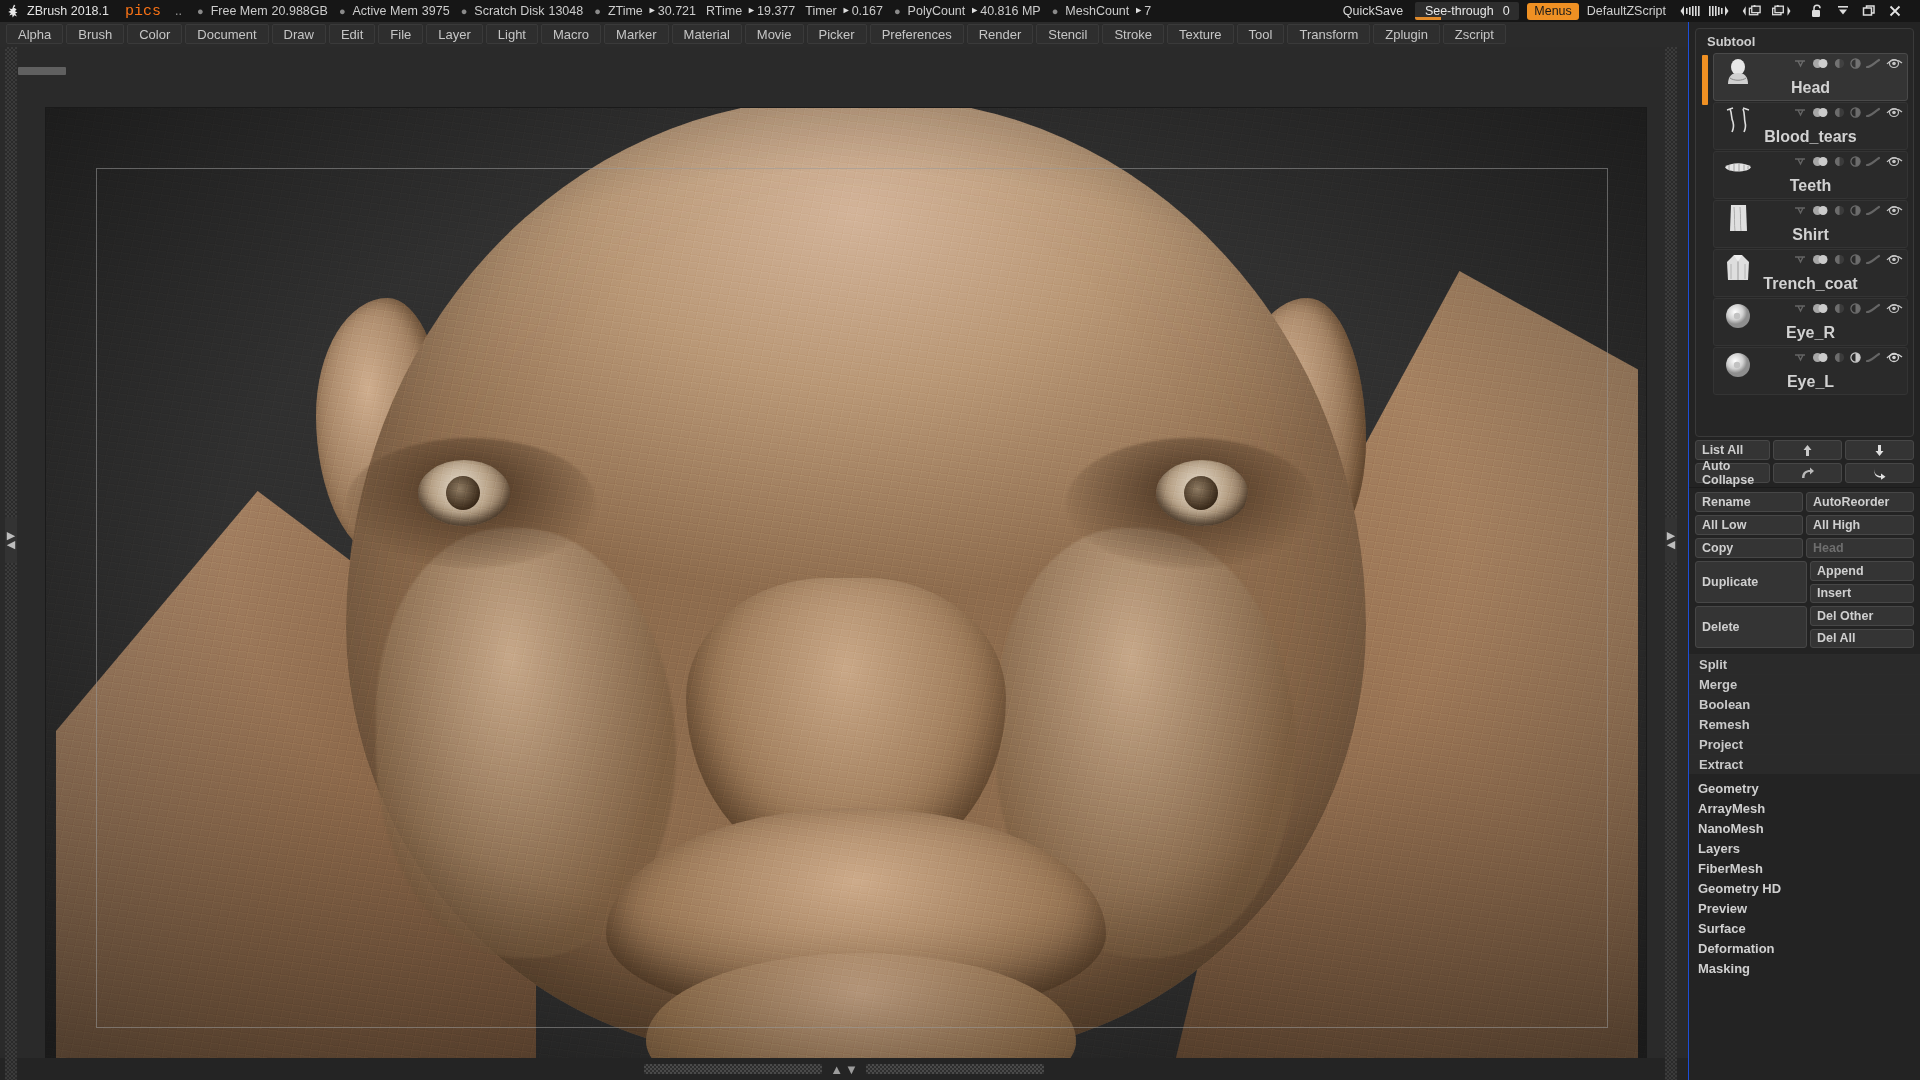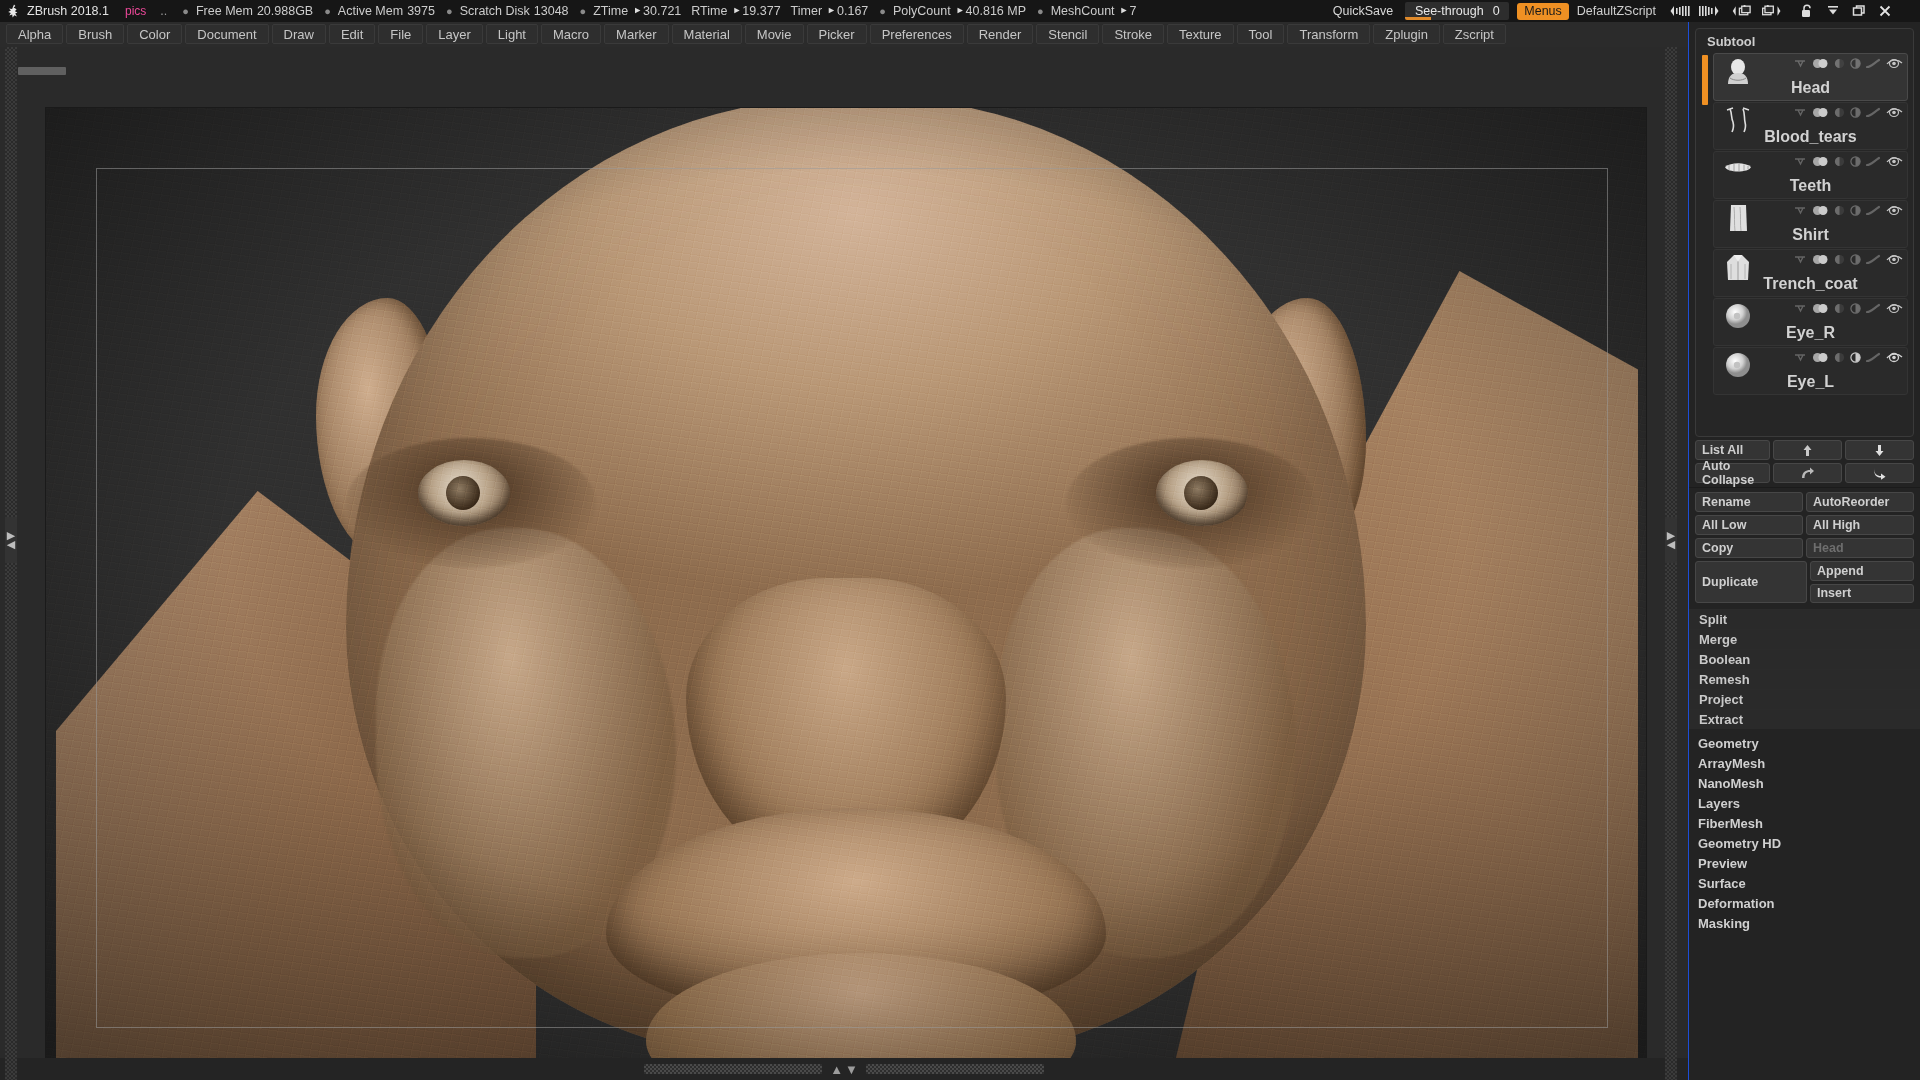--- a/index.html
+++ b/index.html
@@ -16,30 +16,30 @@
   
   #titlebar {
     position: absolute; left: 0; top: 0; width: 1920px; height: 22px;
     background: #161616;
     display: flex; align-items: center;
     font-size: 12.5px; color: #d4d4d4; white-space: nowrap;
   }
   #titlebar .tb-left { display: flex; align-items: center; padding-left: 6px; gap: 0px; }
   .zb-logo { width: 16px; height: 16px; display: inline-block; margin-right: 5px; position: relative; }
   .app-name { color: #e2e2e2; margin-right: 16px; font-size: 12.5px; }
-  .doc-name { color: #ec4899; margin-right: 14px; font-size: 12px; }
+  .doc-name { color: #f97316; margin-right: 14px; font-size: 15px; font-family: Liberation Mono, monospace; }
   .doc-dots { color: #9a9a9a; margin-right: 8px; font-size: 12.5px; }
   .stat { color: #cccccc; font-size: 12.5px; margin-right: 4px;}
   .bullet { color: #8a8a8a; margin: 0 7px; font-size: 11px; }
   .tri { display: inline-block; font-size: 9px; color: #dedede; transform: translateY(-1px); margin: 0 1px; }
 
   #titlebar .tb-right {
     position: absolute; right: 0; top: 0; height: 22px;
     display: flex; align-items: center; gap: 0;
-    padding-right: 22px;
+    padding-right: 12px;
   }
   .quicksave { color: #d8d8d8; font-size: 12.5px; padding: 0 12px; }
   .seethrough {
     position: relative; height: 18px; width: 104px; margin-right: 8px;
     background: #2d2d2d; border-radius: 2px;
     display: flex; align-items: center; justify-content: center; gap: 9px;
     font-size: 12.5px; color: #e6e6e6;
   }
   .seethrough .st-fill {
     position: absolute; left: 0; bottom: 0; height: 3px; width: 26px;
@@ -886,20 +886,27 @@
       <div class="btn">Copy</div>
       <div class="btn disabled">Head</div>
     </div>
     <div class="row2">
       <div class="btn tall">Duplicate</div>
       <div class="col">
         <div class="btn short">Append</div>
         <div class="btn short">Insert</div>
       </div>
     </div>
+    <div class="row2">
+      <div class="btn tall">Delete</div>
+      <div class="col">
+        <div class="btn short">Del Other</div>
+        <div class="btn short">Del All</div>
+      </div>
+    </div>
 
     <div class="flatlist">
       <div class="flat-item">Split</div>
       <div class="flat-item">Merge</div>
       <div class="flat-item">Boolean</div>
       <div class="flat-item">Remesh</div>
       <div class="flat-item">Project</div>
       <div class="flat-item">Extract</div>
     </div>
 

